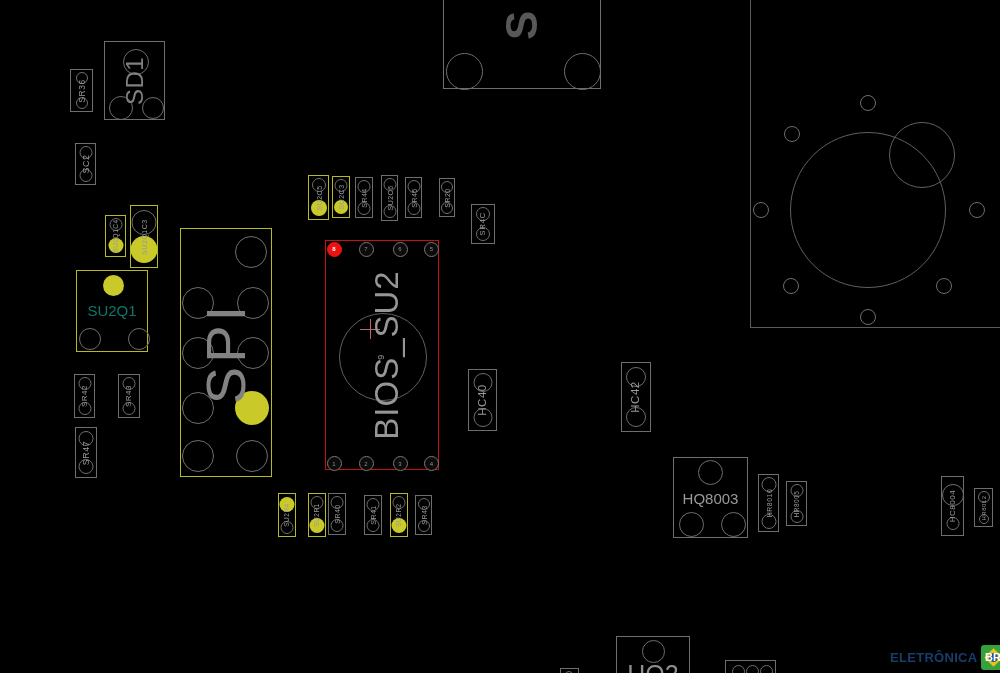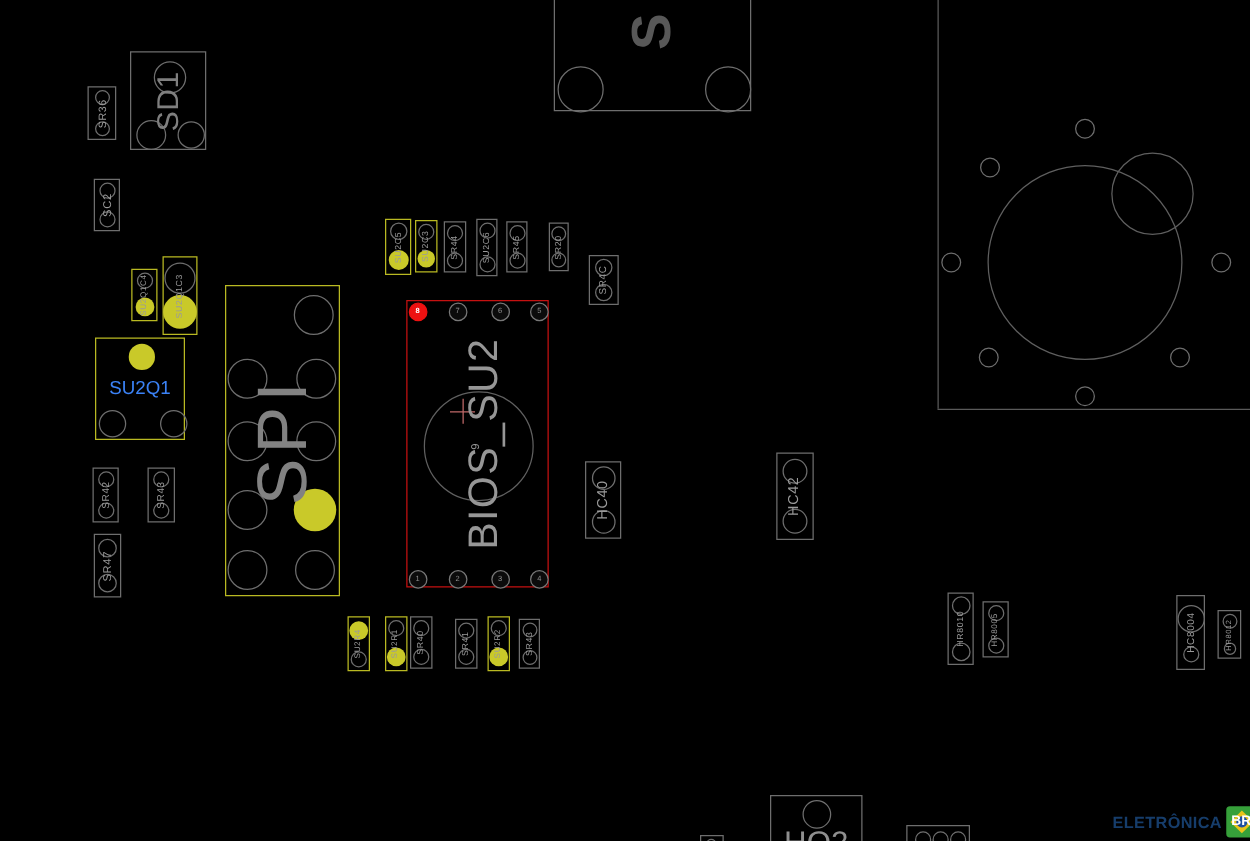--- a/index.html
+++ b/index.html
@@ -3,21 +3,21 @@
 <meta charset="utf-8">
 <style>
   html,body{margin:0;padding:0;background:#000;}
   #page{position:relative;width:1000px;height:673px;background:#000;overflow:hidden;
         font-family:"Liberation Sans",sans-serif;}
   .part{position:absolute;border:1px solid #6e6e6e;box-sizing:border-box;background:transparent;}
   .ypart{border-color:#b9b922;}
   .rpart{border-color:#c51111;}
   .vlbl{position:absolute;left:50%;top:50%;transform:translate(-50%,-50%) rotate(-90deg);
         white-space:nowrap;color:#9a9a9a;letter-spacing:.5px;line-height:1;}
-  .hlbl{position:absolute;left:0;right:0;text-align:center;color:#3b82f6;white-space:nowrap;line-height:1;}
+  .hlbl{position:absolute;left:0;right:0;text-align:center;color:#0f766e;white-space:nowrap;line-height:1;}
   .pad{position:absolute;left:50%;transform:translateX(-50%);width:13px;height:13px;
        border:1px solid #6e6e6e;border-radius:50%;box-sizing:border-box;}
   .pad.t{top:2px}.pad.b{bottom:2px}
   .dot{position:absolute;left:50%;transform:translateX(-50%);background:#c9c929;border-radius:50%;}
   .dot.t{top:3px}.dot.b{bottom:3px}
   .circ{position:absolute;border:1px solid #6e6e6e;border-radius:50%;box-sizing:border-box;}
   .fill{position:absolute;background:#c9c929;border-radius:50%;}
   .line{position:absolute;background:#5a5a5a;}
   .pin{position:absolute;width:15px;height:15px;border:1px solid #787878;border-radius:50%;
        box-sizing:border-box;background:#0b0b0b;display:flex;align-items:center;justify-content:center;}
@@ -214,20 +214,26 @@
     <span class="pad t"></span>
     <span class="dot b" style="width:15px;height:15px;"></span>
     <span class="vlbl" style="font-size:6.5px;">SU2R2</span>
   </div>
   <div class="part" style="left:415px;top:495px;width:17px;height:40px;">
     <span class="pad t" style="width:12px;height:12px;"></span>
     <span class="pad b" style="width:12px;height:12px;"></span>
     <span class="vlbl" style="font-size:7px;">SR43</span>
   </div>
 
+  <div class="part" style="left:673px;top:457px;width:75px;height:81px;">
+    <span class="circ" style="left:24px;top:2px;width:25px;height:25px;"></span>
+    <span class="circ" style="left:5px;top:54px;width:25px;height:25px;"></span>
+    <span class="circ" style="left:47px;top:54px;width:25px;height:25px;"></span>
+    <span class="hlbl" style="top:33px;font-size:15px;color:#9a9a9a;">HQ8003</span>
+  </div>
   <div class="part" style="left:758px;top:474px;width:21px;height:58px;">
     <span class="pad t" style="width:15px;height:15px;"></span>
     <span class="pad b" style="width:15px;height:15px;"></span>
     <span class="vlbl" style="font-size:7px;">HR8010</span>
   </div>
   <div class="part" style="left:786px;top:481px;width:21px;height:45px;">
     <span class="pad t"></span>
     <span class="pad b"></span>
     <span class="vlbl" style="font-size:6.5px;">HR8005</span>
   </div>

